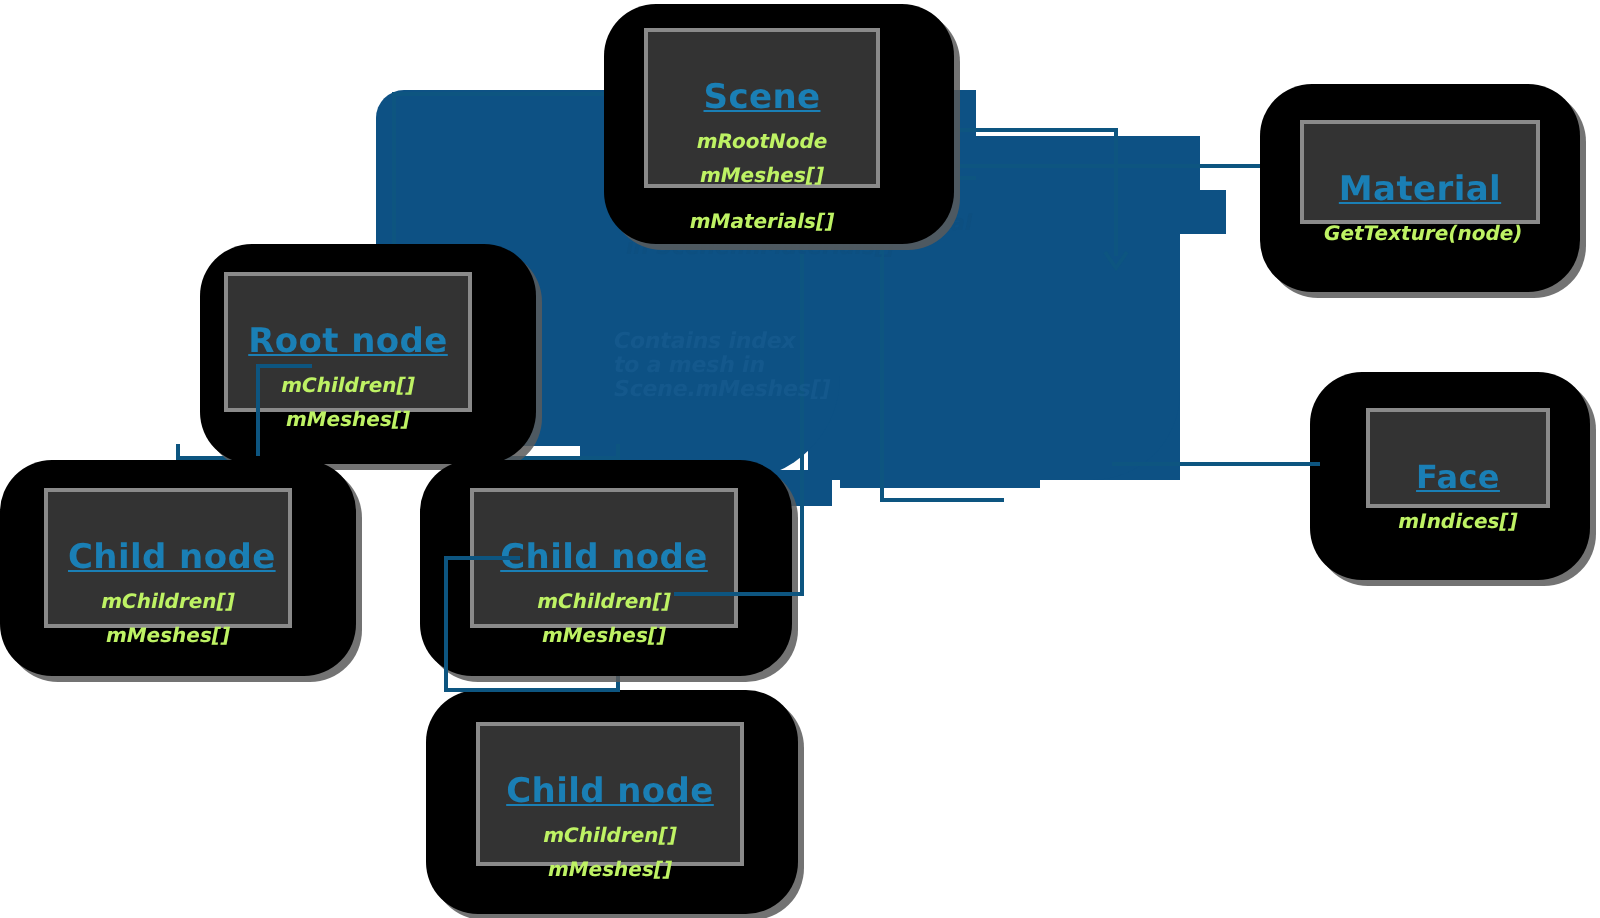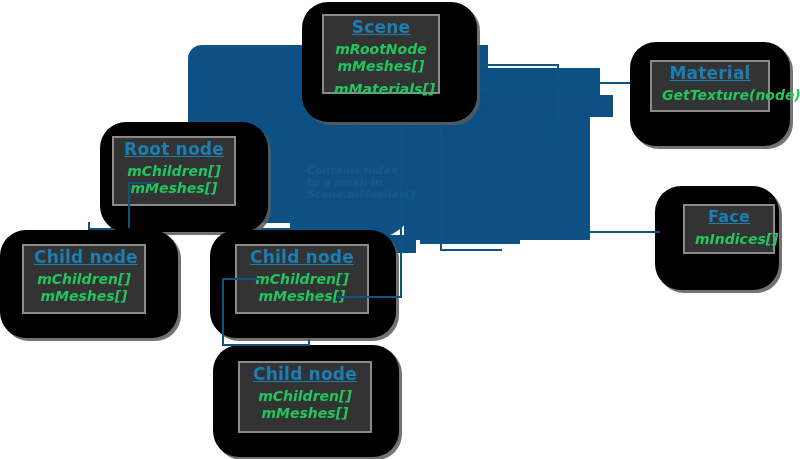--- a/index.html
+++ b/index.html
@@ -11,31 +11,31 @@
   
   .blob{position:absolute;background:#0d5184;}
   
   .card{
     position:absolute;background:#000000;border-radius:26px;
     box-shadow:3px 3px 0 0 rgba(90,90,90,0.85);
   }
   
   .box{
     position:absolute;background:#333333;border:2px solid #8a8a8a;
-    box-sizing:border-box;text-align:center;padding:0 10px 8px 10px;
+    box-sizing:border-box;text-align:center;padding:22px 10px 8px 10px;
   }
   .title{
     color:#1a7fb5;font-weight:bold;font-size:17px;
     text-decoration:underline;letter-spacing:.2px;line-height:22px;
     display:block;white-space:nowrap;
   }
   .title.sm{font-size:16px;}
   .props{margin-top:3px;text-align:center;display:inline-block;}
   .prop{
-    color:#22c55e;font-style:italic;font-weight:bold;font-size:14px;
+    color:#bef264;font-style:italic;font-weight:bold;font-size:10px;
     line-height:17px;white-space:nowrap;display:block;
   }
   .prop.gap{margin-top:6px;}
   .box.center .props{text-align:center;display:block;}
 
   
   .ln{position:absolute;background:#0d5580;}
   .lnh{height:2px;}
   .lnv{width:2px;}
   svg.arrow{position:absolute;overflow:visible;}
@@ -155,21 +155,21 @@
   <div class="card" style="left:630px;top:42px;width:160px;height:104px;">
     <div class="box center" style="left:20px;top:18px;width:120px;height:52px;">
       <span class="title">Material</span>
       <span class="props">
         <span class="prop">GetTexture(node)</span>
       </span>
     </div>
   </div>
 
 
-  <div class="card" style="left:655px;top:186px;width:124px;height:104px;">
+  <div class="card" style="left:655px;top:186px;width:140px;height:104px;">
     <div class="box center" style="left:28px;top:18px;width:92px;height:50px;">
       <span class="title sm">Face</span>
       <span class="props">
         <span class="prop">mIndices[]</span>
       </span>
     </div>
   </div>
 
   <div class="card" style="left:100px;top:122px;width:168px;height:110px;">
     <div class="box" style="left:12px;top:14px;width:124px;height:70px;">

